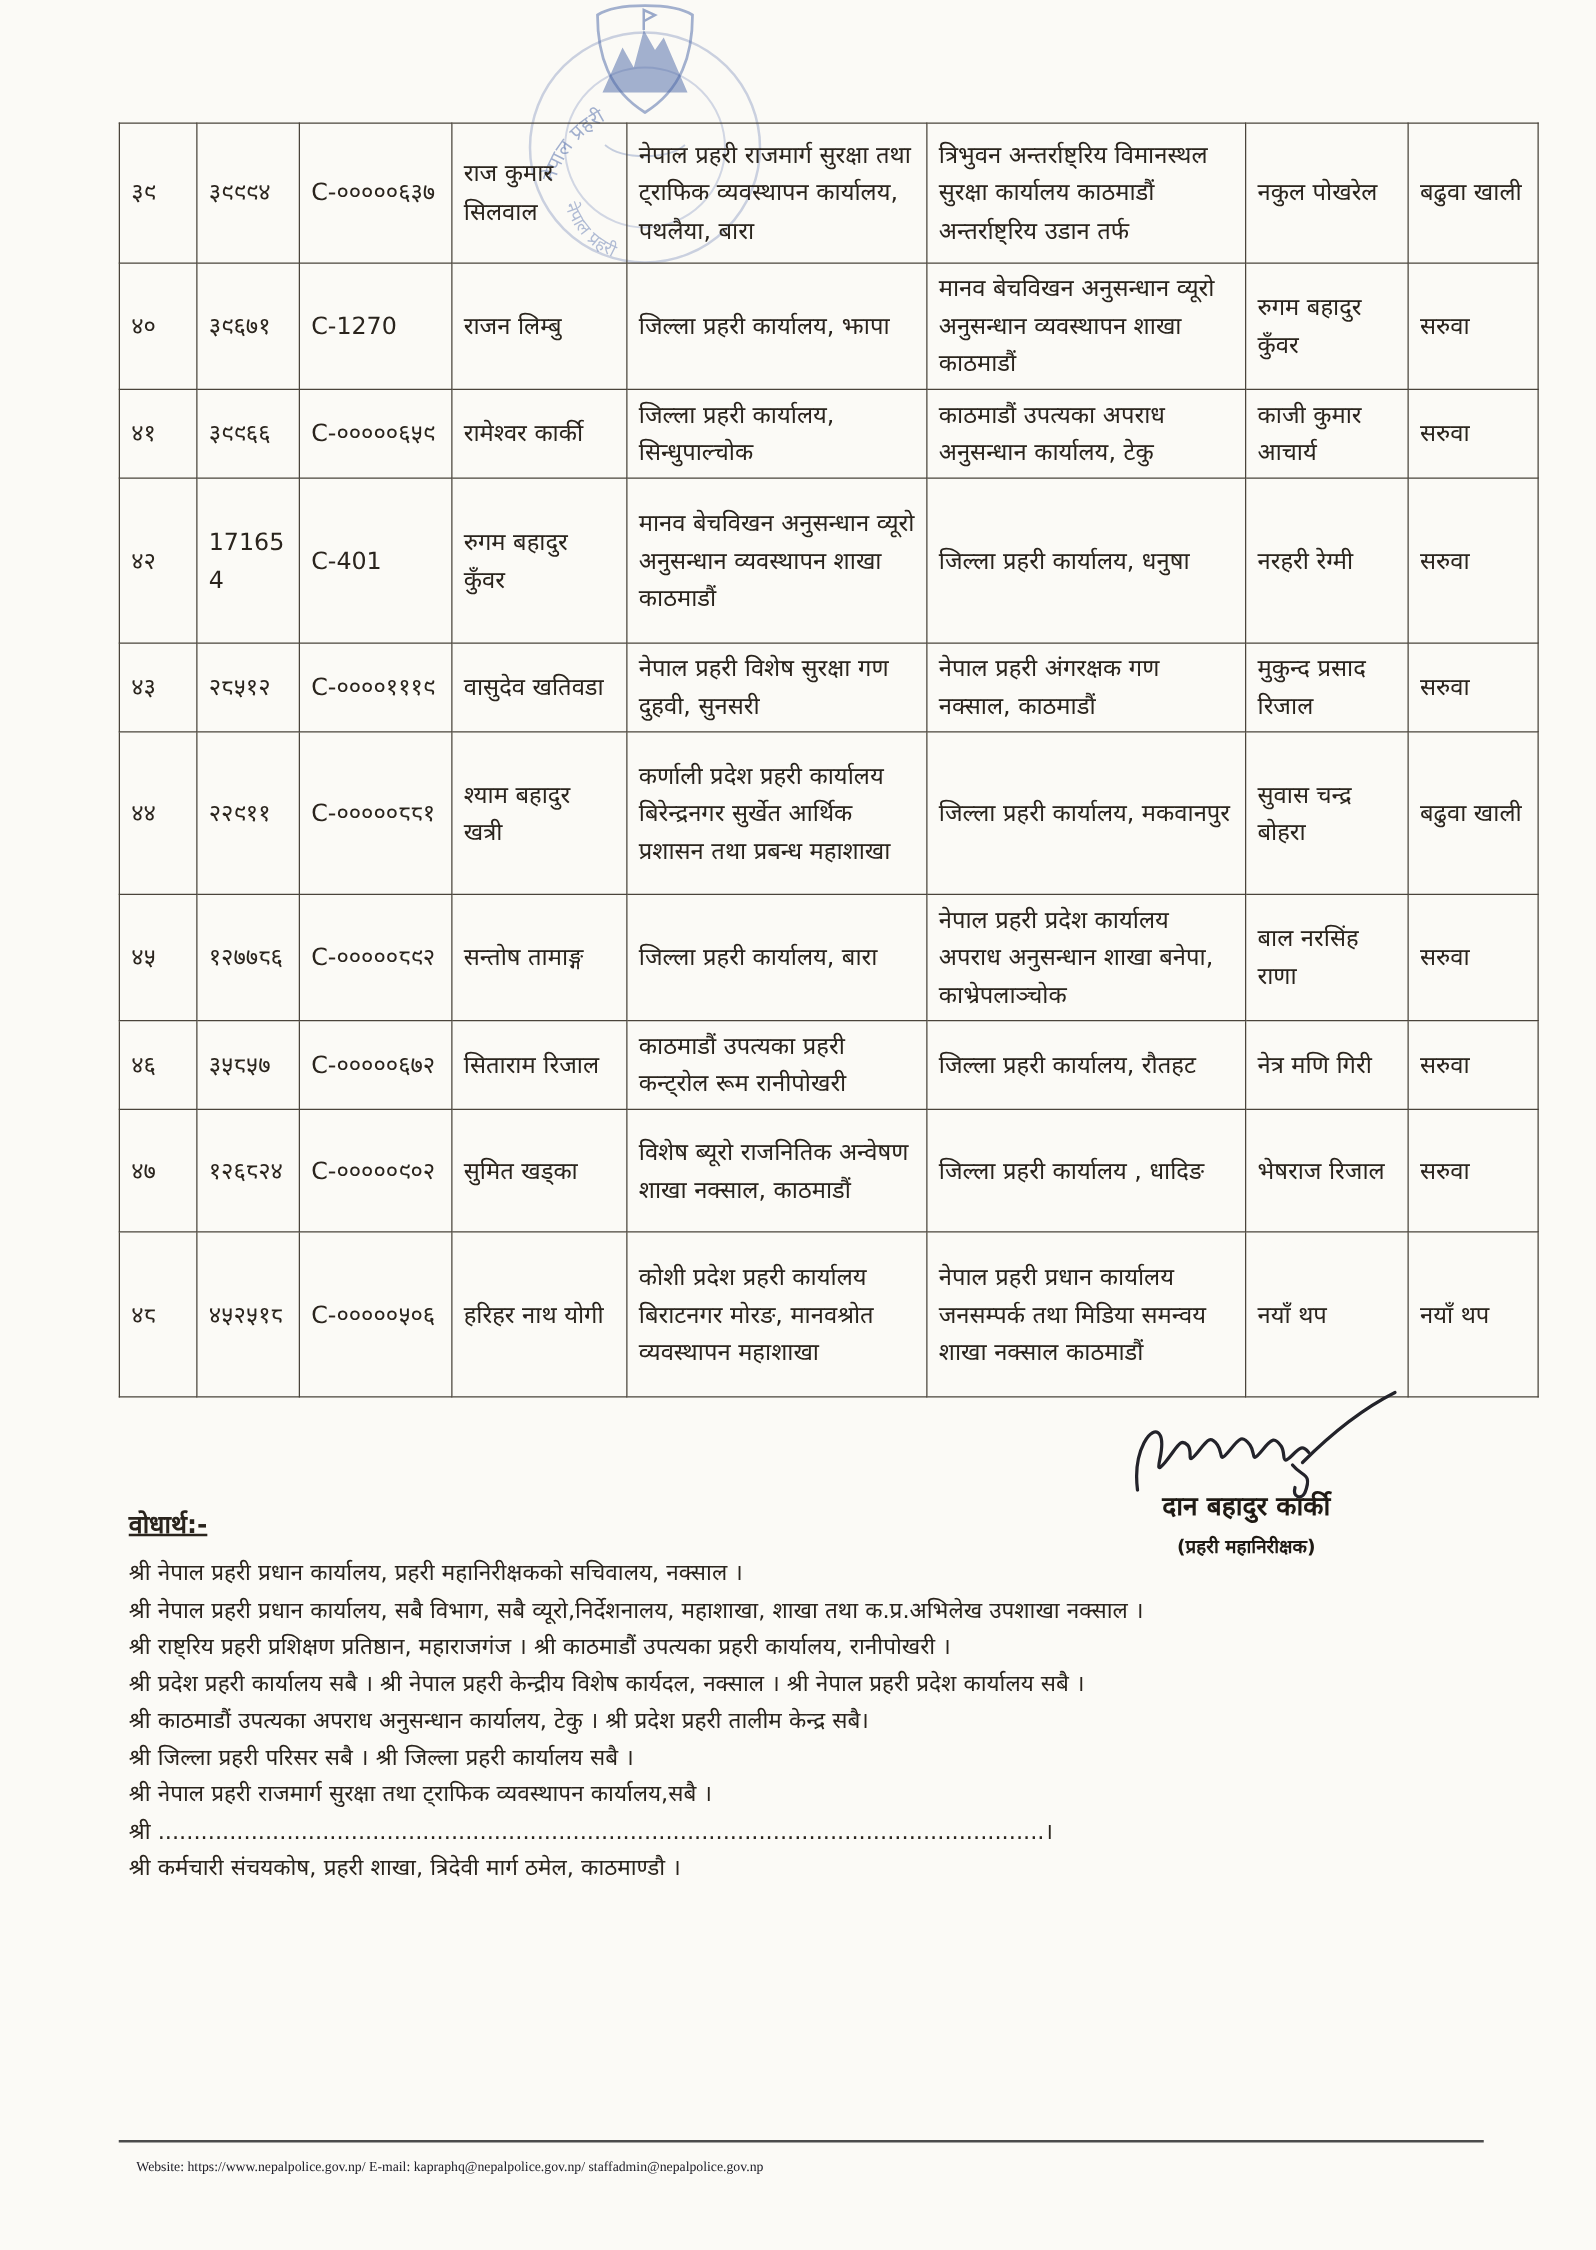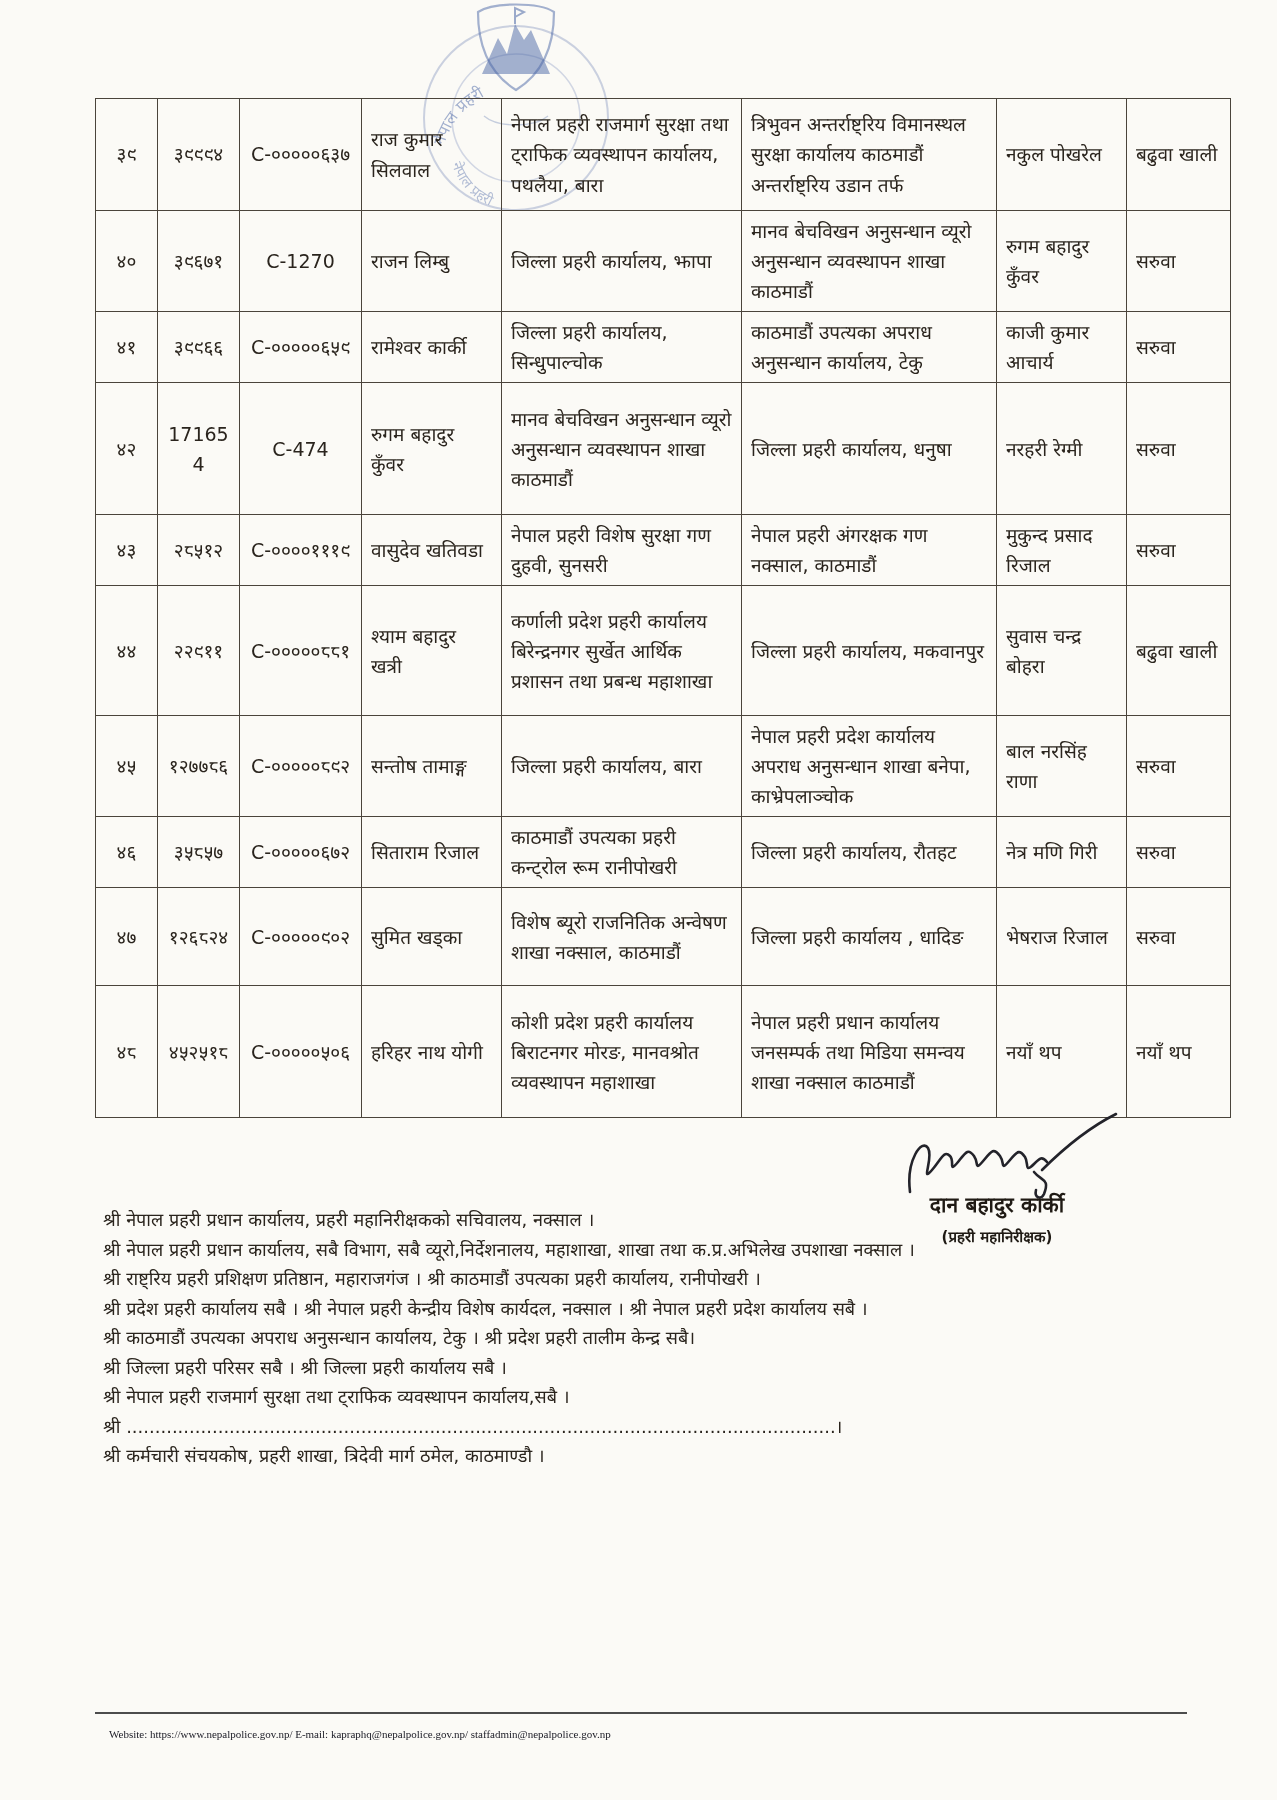--- a/index.html
+++ b/index.html
@@ -36,21 +36,21 @@
     word-wrap:break-word;
   }
   col.w-sn   { width:62px; }
   col.w-num  { width:82px; }
   col.w-code { width:122px; }
   col.w-name { width:140px; }
   col.w-from { width:240px; }
   col.w-to   { width:255px; }
   col.w-repl { width:130px; }
   col.w-stat { width:104px; }
-  td.c-sn, td.c-num, td.c-code { text-align:center; }
+  td.c-sn, td.c-num, td.c-code { text-align:left; }
   tr.r39 { height:112px; } tr.r40 { height:90px; }  tr.r41 { height:66px; }
   tr.r42 { height:132px; } tr.r43 { height:68px; }  tr.r44 { height:130px; }
   tr.r45 { height:94px; }  tr.r46 { height:68px; }  tr.r47 { height:98px; }
   tr.r48 { height:132px; }
 
   
   .sig-block {
     position:absolute; left:852px; top:1112px; width:290px; z-index:3;
     text-align:center;
   }
@@ -146,21 +146,21 @@
         <td class="c-code">C-०००००६५९</td>
         <td class="c-name">रामेश्वर कार्की</td>
         <td class="c-from">जिल्ला प्रहरी कार्यालय, सिन्धुपाल्चोक</td>
         <td class="c-to">काठमाडौं उपत्यका अपराध अनुसन्धान कार्यालय, टेकु</td>
         <td class="c-repl">काजी कुमार आचार्य</td>
         <td class="c-status">सरुवा</td>
       </tr>
       <tr class="r42">
         <td class="c-sn">४२</td>
         <td class="c-num">171654</td>
-        <td class="c-code">C-474</td>
+        <td class="c-code">C-401</td>
         <td class="c-name">रुगम बहादुर कुँवर</td>
         <td class="c-from">मानव बेचविखन अनुसन्धान व्यूरो अनुसन्धान व्यवस्थापन शाखा काठमाडौं</td>
         <td class="c-to">जिल्ला प्रहरी कार्यालय, धनुषा</td>
         <td class="c-repl">नरहरी रेग्मी</td>
         <td class="c-status">सरुवा</td>
       </tr>
       <tr class="r43">
         <td class="c-sn">४३</td>
         <td class="c-num">२८५१२</td>
         <td class="c-code">C-००००१११९</td>
@@ -229,20 +229,21 @@
         <path d="M18,80 C14,48 30,26 36,36 C42,46 28,72 40,58 C50,46 52,38 58,44 C63,49 56,62 66,50 C74,40 76,36 82,44 C87,51 82,60 92,48 C100,38 102,36 108,44 C113,51 108,60 118,48 C126,38 128,38 133,45 C137,51 132,62 142,52 C148,46 150,44 155,50"></path>
         <path d="M150,58 C168,40 196,16 224,2"></path>
         <path d="M142,60 C150,70 158,66 152,82 C149,88 142,86 144,78"></path>
       </g>
     </svg>
     <div class="sig-name">दान बहादुर कार्की</div>
     <div class="sig-title">(प्रहरी महानिरीक्षक)</div>
   </div>
 
   <div class="cc">
+    <div class="cc-heading">वोधार्थ:-</div>
     <div class="cc-item">श्री नेपाल प्रहरी प्रधान कार्यालय, प्रहरी महानिरीक्षकको सचिवालय, नक्साल ।</div>
     <div class="cc-item">श्री नेपाल प्रहरी प्रधान कार्यालय, सबै विभाग, सबै व्यूरो,निर्देशनालय, महाशाखा, शाखा तथा क.प्र.अभिलेख उपशाखा नक्साल ।</div>
     <div class="cc-item">श्री राष्ट्रिय प्रहरी प्रशिक्षण प्रतिष्ठान, महाराजगंज । श्री काठमाडौं उपत्यका प्रहरी कार्यालय, रानीपोखरी ।</div>
     <div class="cc-item">श्री प्रदेश प्रहरी कार्यालय सबै  । श्री नेपाल प्रहरी केन्द्रीय विशेष कार्यदल, नक्साल । श्री नेपाल प्रहरी प्रदेश कार्यालय सबै  ।</div>
     <div class="cc-item">श्री काठमाडौं उपत्यका अपराध अनुसन्धान कार्यालय, टेकु । श्री प्रदेश प्रहरी तालीम केन्द्र सबै।</div>
     <div class="cc-item">श्री जिल्ला प्रहरी परिसर सबै  । श्री जिल्ला प्रहरी कार्यालय सबै  ।</div>
     <div class="cc-item">श्री नेपाल प्रहरी राजमार्ग सुरक्षा तथा ट्राफिक व्यवस्थापन कार्यालय,सबै ।</div>
     <div class="cc-item">श्री ............................................................................................................................।</div>
     <div class="cc-item">श्री कर्मचारी संचयकोष, प्रहरी शाखा, त्रिदेवी मार्ग ठमेल, काठमाण्डौ ।</div>
   </div>

